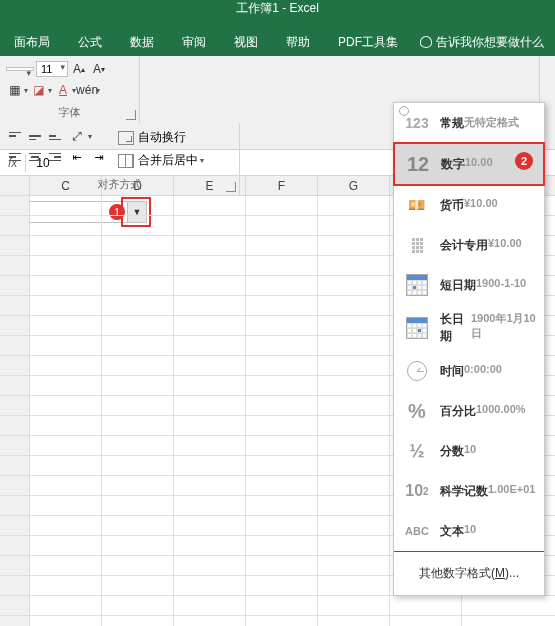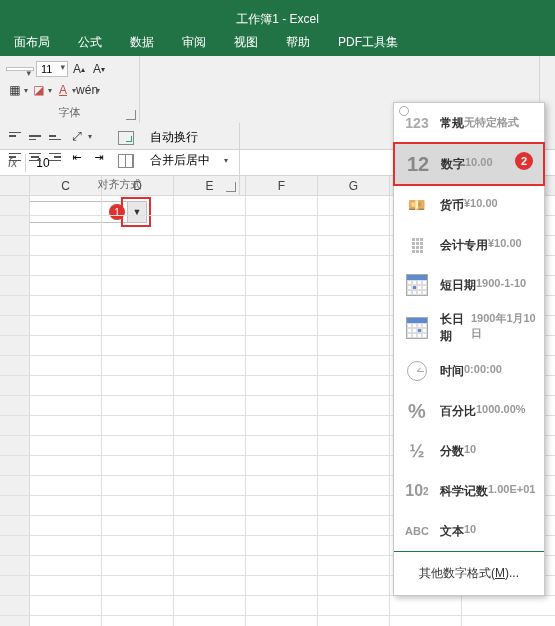--- a/index.html
+++ b/index.html
@@ -1,18 +1,18 @@
 <!DOCTYPE html>
 <html><head>
 <meta charset="utf-8">
 <style>
   * { box-sizing: border-box; margin: 0; padding: 0; font-family: "Microsoft YaHei", "Segoe UI", sans-serif; }
   body { background: #fff; width: 555px; height: 626px; overflow: hidden; }
   
-  .titlebar { background: #217346; height: 28px; display: flex; align-items: flex-end; justify-content: center; color: #fff; font-size: 12px; }
+  .titlebar { background: #217346; height: 28px; display: flex; align-items: flex-start; justify-content: center; color: #fff; font-size: 12px; }
   
   .ribbon-tabs { background: #217346; height: 28px; display: flex; }
   .ribbon-tab { color: #fff; font-size: 12px; padding: 6px 14px; cursor: pointer; }
   .tell-me { color: #fff; font-size: 12px; display: flex; align-items: center; gap: 4px; margin-left: 8px; padding: 6px 0; }
   .bulb { width: 12px; height: 12px; border: 1px solid #fff; border-radius: 50% 50% 50% 50% / 50% 50% 40% 40%; position: relative; display: inline-block; }
   
   .ribbon-content { background: #f0f0f0; height: 94px; border-bottom: 1px solid #d4d4d4; display: flex; position: relative; flex-direction: column; }
   
   .ribbon-group { display: flex; flex-direction: column; padding: 0; border-right: 1px solid #d4d4d4; }
   .ribbon-group-body { flex: 1; display: flex; align-items: flex-start; padding: 4px 6px; }
@@ -28,21 +28,21 @@
   .btn-icon sup, .btn-icon sub { font-size: 8px; }
   .dropdown-caret { font-size: 8px; color: #555; margin-left: -2px; }
   
   .align-grid { display: grid; grid-template-columns: repeat(3, 18px); gap: 2px; }
   .align-btn { width: 18px; height: 18px; display: flex; flex-direction: column; justify-content: center; gap: 2px; padding: 3px; }
   .align-btn .l { height: 1.5px; background: #555; }
   .align-btn .s { height: 1.5px; background: #555; width: 60%; }
   .indent-btn { width: 18px; height: 18px; display: flex; align-items: center; justify-content: center; font-size: 11px; }
   
   .wrap-group { display: flex; flex-direction: column; gap: 2px; font-size: 12px; margin-left: 6px; }
-  .wrap-btn, .merge-btn { display: flex; align-items: center; gap: 16px; padding: 2px 4px; }
+  .wrap-btn, .merge-btn { display: flex; align-items: center; gap: 4px; padding: 2px 4px; }
   .wrap-icon { width: 16px; height: 14px; border: 1px solid #888; position: relative; }
   .wrap-icon::after { content: ""; position: absolute; right: 1px; top: 4px; width: 5px; height: 5px; border-right: 1px solid #2a7; border-bottom: 1px solid #2a7; }
   .merge-icon { width: 16px; height: 14px; border: 1px solid #888; display: grid; grid-template-columns: 1fr 1fr; }
   .merge-icon span { border-right: 1px solid #888; }
   
   .number-format-box { position: relative; width: 135px; margin: 4px 4px 0 6px; }
   .nf-input { width: 100%; height: 22px; border: 1px solid #c0c0c0; background: #fff; padding: 0 22px 0 4px; font-size: 12px; }
   .nf-caret { position: absolute; right: 0; top: 0; width: 20px; height: 22px; background: #e8e8e8; border: 1px solid #c0c0c0; border-left: 1px solid #c0c0c0; display: flex; align-items: center; justify-content: center; font-size: 9px; color: #333; }
   .callout-1 { position: absolute; right: 22px; top: 3px; width: 16px; height: 16px; background: #e03030; color: #fff; border-radius: 50%; font-size: 10px; display: flex; align-items: center; justify-content: center; }
   .red-box-1 { position: absolute; right: -4px; top: -4px; width: 30px; height: 30px; border: 2px solid #e03030; pointer-events: none; }
@@ -100,20 +100,24 @@
 </div>
 
 <div class="ribbon-tabs">
   <div class="ribbon-tab">面布局</div>
   <div class="ribbon-tab">公式</div>
   <div class="ribbon-tab">数据</div>
   <div class="ribbon-tab">审阅</div>
   <div class="ribbon-tab">视图</div>
   <div class="ribbon-tab">帮助</div>
   <div class="ribbon-tab">PDF工具集</div>
+  <div class="tell-me">
+    <span class="bulb"></span>
+    <span>告诉我你想要做什么</span>
+  </div>
 </div>
 
 <div class="ribbon-content">
   <div class="ribbon-group" style="width:140px;">
     <div class="ribbon-group-body">
       <div class="font-controls">
         <div class="font-row">
           <div class="combo" style="width:28px;"></div>
           <div class="combo font-size-combo">11</div>
           <span class="btn-icon">A<sup>▴</sup></span>

